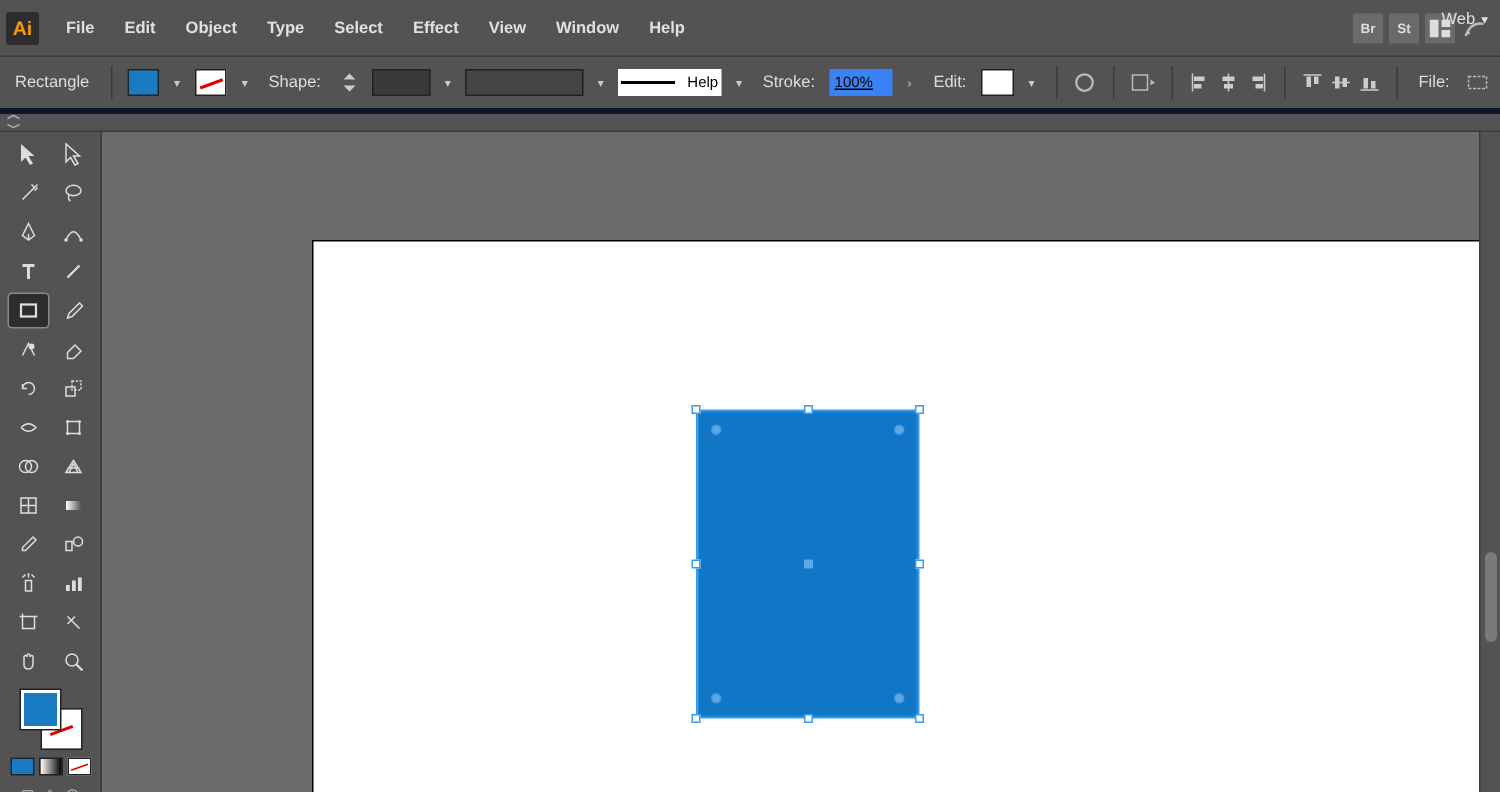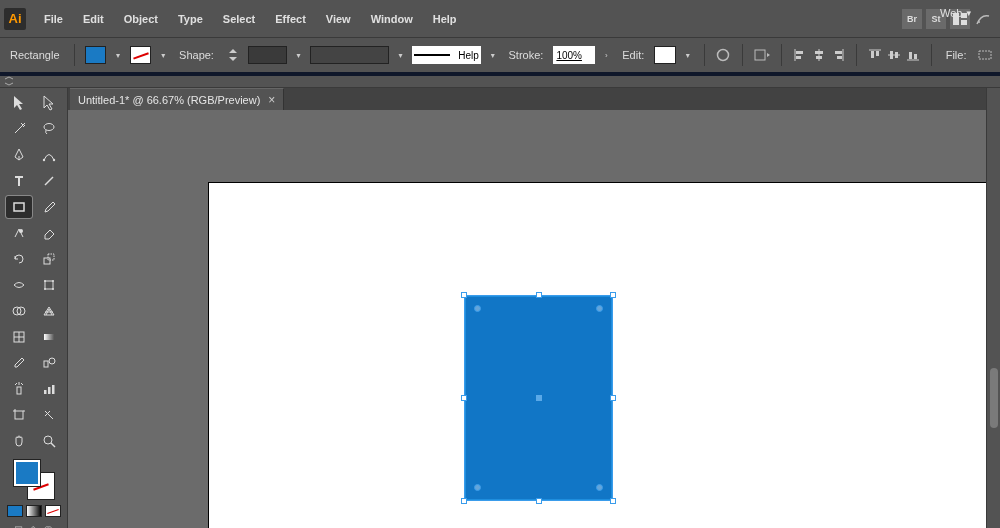--- a/index.html
+++ b/index.html
@@ -17,21 +17,21 @@
   .swatch { width: 22px; height: 18px; border: 1px solid #222; display: flex; align-items: center; justify-content: center; position: relative; }
   .swatch-blue { background: #1a7ac4; }
   .swatch-none { background: #fff; }
   .swatch-none::after { content:""; position:absolute; left:2px; right:2px; top:50%; border-top:2px solid #d00; transform: rotate(-20deg); }
   .swatch-white { background: #fff; }
   .dd { width: 12px; height: 18px; display:flex; align-items:center; justify-content:center; font-size:8px; color:#ccc; }
   .num-box { width: 40px; height: 18px; background: #3a3a3a; border: 1px solid #222; }
   .wide-box { width: 80px; height: 18px; background: #444; border: 1px solid #222; }
   .stroke-style { width: 70px; height: 18px; background: #fff; display:flex; align-items:center; color:#000; font-size:10px; padding:0 2px; justify-content: space-between; }
   .stroke-line { height:2px; background:#000; width: 36px; }
-  .opacity-box { width: 42px; height: 18px; background: #ffffff; color:#000; display:flex; align-items:center; padding:0 3px; font-size:10px;text-decoration:underline; }
+  .opacity-box { width: 42px; height: 18px; background: #3b82f6; color:#000; display:flex; align-items:center; padding:0 3px; font-size:10px;text-decoration:underline; }
   .sep { width:1px; height:22px; background:#3a3a3a; margin:0 4px; }
   .tiny-icon { width:18px; height:18px; display:flex; align-items:center; justify-content:center; color:#ccc; }
   .align-group { display:flex; gap:3px; }
   .align-ico { width:16px; height:16px; display:flex; align-items:center; justify-content:center; }
   .align-ico svg { display:block; }
 
   .dock-row { height: 12px; background:#535353; border-bottom:1px solid #3a3a3a; }
   .dock-handle { width: 10px; height: 10px; margin-left: 4px; }
 
   .main { display:flex; height: calc(528px - 26px - 38px - 12px); }
@@ -90,21 +90,21 @@
         </svg>
     </div>
     <div class="tiny-icon">
       <svg width="16" height="14" viewBox="0 0 16 14">
           <path d="M2 12 Q6 2 14 4" stroke="#bbb" fill="none" stroke-width="1.5"></path>
           <circle cx="4" cy="10" r="1" fill="#bbb"></circle>
         </svg>
     </div>
     <div style="flex:1"></div>
   </div>
-  <div class="workspace-switcher" style="position:absolute; right:21px; top:0; height:26px;">
+  <div class="workspace-switcher" style="position:absolute; right:0; top:0; height:26px;">
     <span>Web</span>
     <span class="chev">▾</span>
   </div>
 </div>
 
 <div class="optbar">
   <span class="opt-label">Rectangle</span>
   <div class="sep"></div>
   <div class="swatch swatch-blue"></div>
     <div class="dd">▾</div>
@@ -389,26 +389,20 @@
       <div class="mini mini-none"></div>
     </div>
     <div class="screen-row">
       <span>◻</span>
       <span>◈</span>
       <span>◉</span>
     </div>
   </div>
 
   <div class="doc-area">
-    <div class="tabbar">
-      <div class="tab">
-        <span>Untitled-1* @ 66.67% (RGB/Preview)</span>
-        <span class="tab-close">×</span>
-      </div>
-    </div>
     <div class="canvas-wrap">
       <div class="artboard"></div>
       <div class="shape" id="shape" style="left: 397px; top: 186px; width: 147px; height: 204px;"></div>
       <div class="sel-box" id="selbox" style="left: 396px; top: 185px; width: 149px; height: 206px;"></div>
 
     <div class="handle" style="left: 393px; top: 182px;"></div>
         <div class="handle" style="left: 467.5px; top: 182px;"></div>
         <div class="handle" style="left: 542px; top: 182px;"></div>
         <div class="handle" style="left: 393px; top: 285px;"></div>
         <div class="handle" style="left: 542px; top: 285px;"></div>

